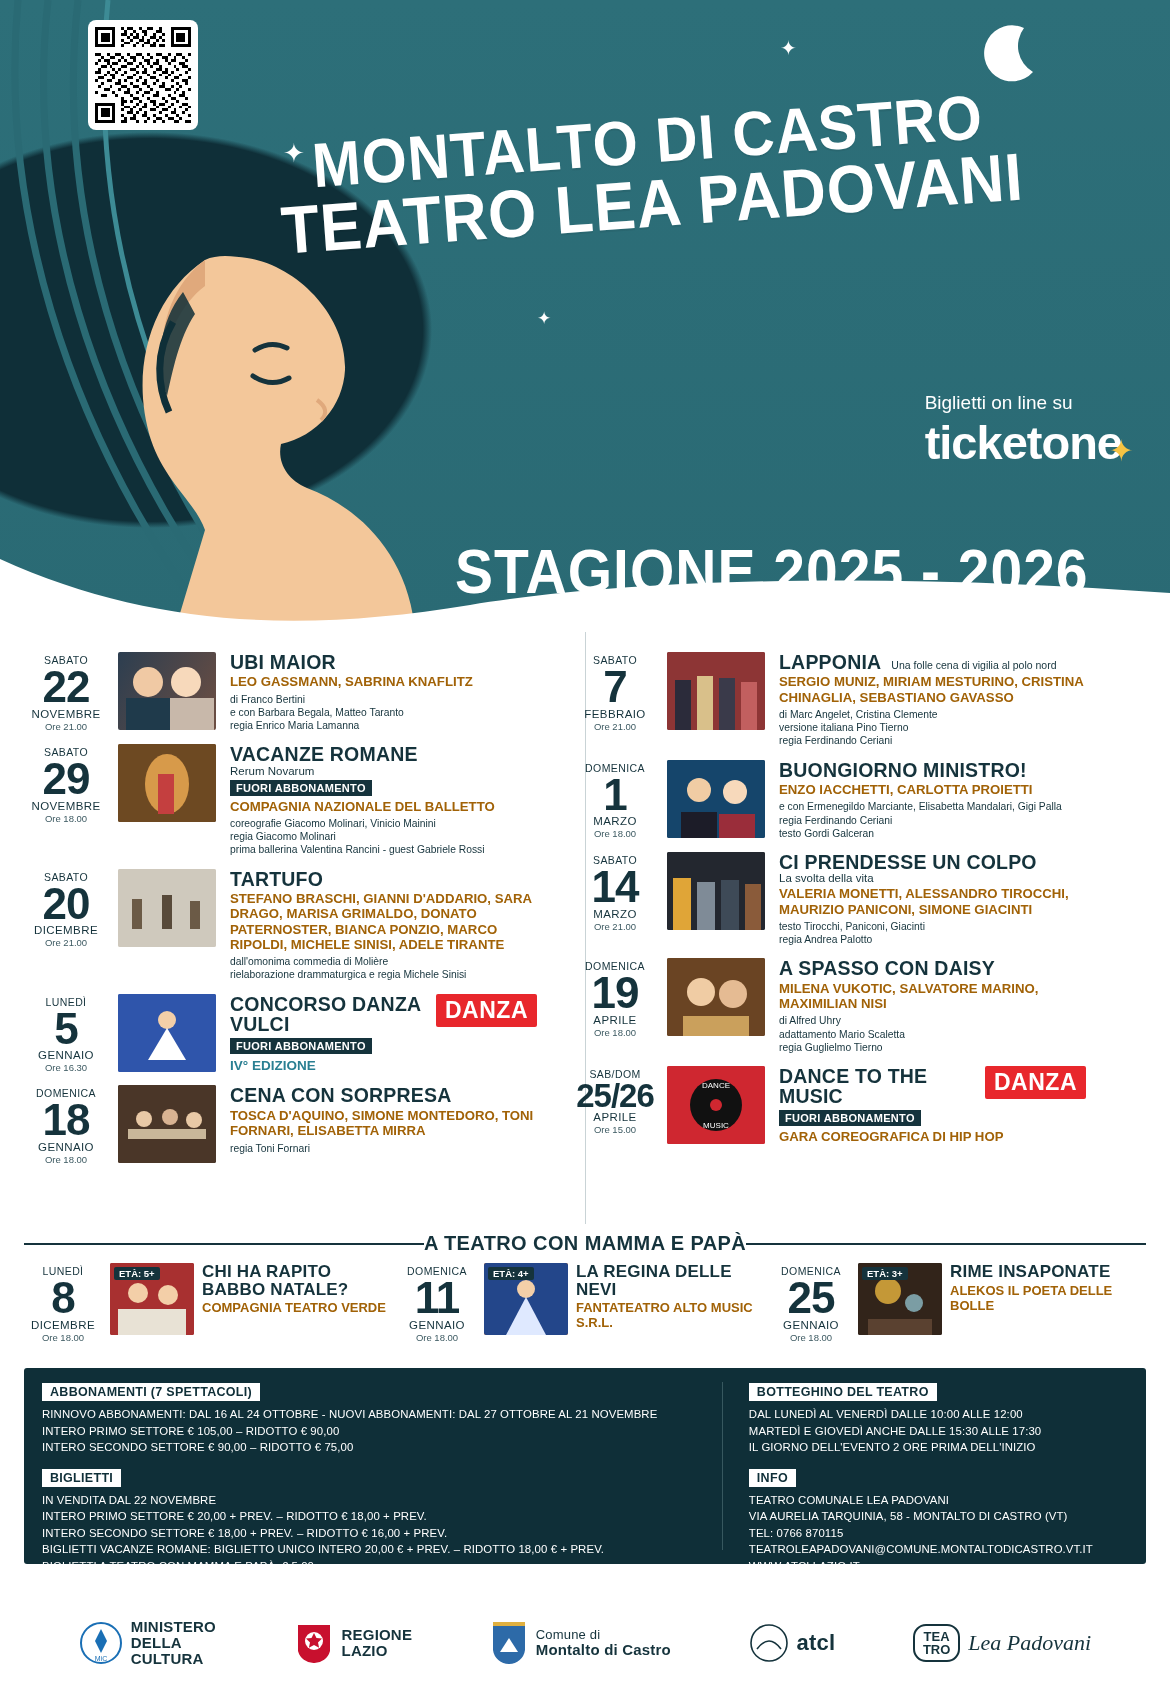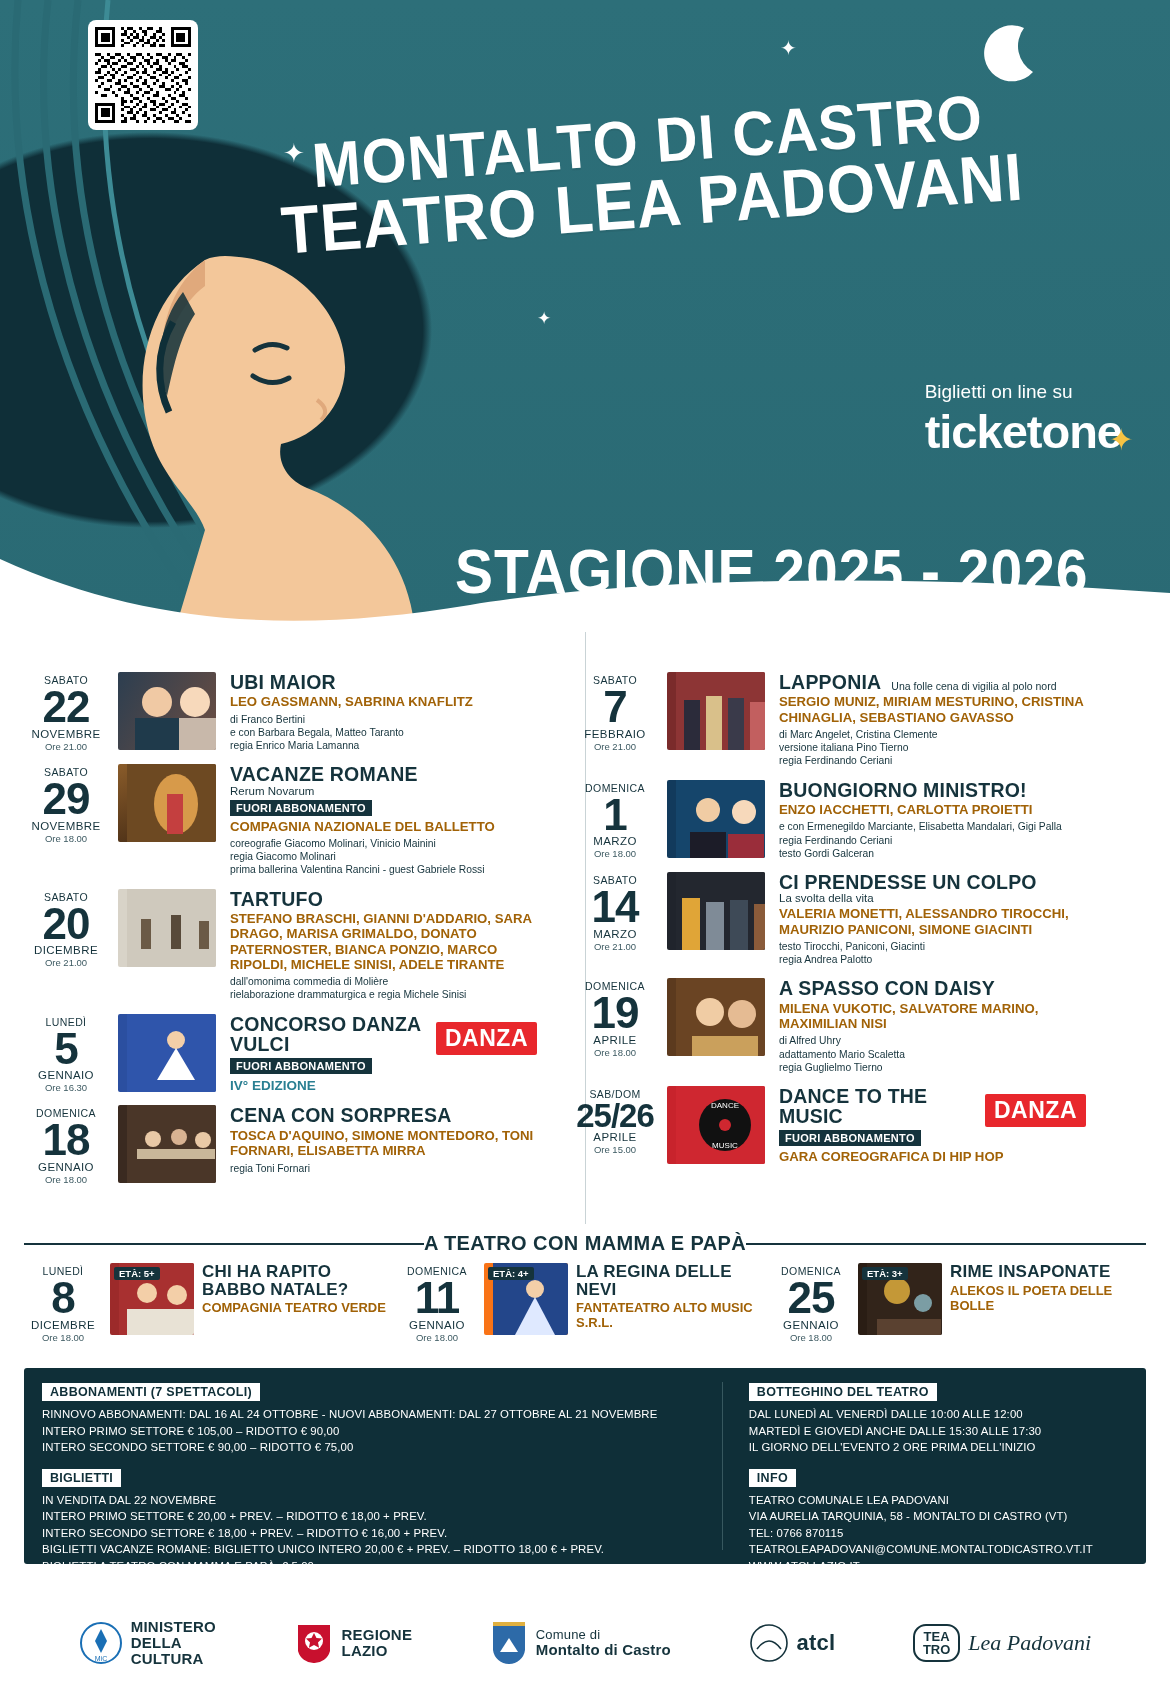--- a/index.html
+++ b/index.html
@@ -50,32 +50,32 @@
     transform:rotate(-4.2deg);
   }
   .title-line {
     font-weight:bold; color:#fff; letter-spacing:1px;
     font-size:58px; line-height:1.06;
     text-shadow:0 2px 0 rgba(0,0,0,0.06);
     transform:scaleY(1.08);
   }
   .title-line.l2 { font-size:62px; }
   .lady { position:absolute; left:55px; top:230px; width:420px; height:400px; }
-  .ticket-block { position:absolute; right:48px; top:381px; text-align:left; }
+  .ticket-block { position:absolute; right:48px; top:392px; text-align:left; }
   .ticket-top { color:#fff; font-size:19px; margin-bottom:5px; }
   .ticket-logo { color:#fff; font-size:47px; font-weight:bold; letter-spacing:-1px; line-height:1; }
   .ticket-star { color:#f6c343; font-size:30px; position:absolute; right:-12px; top:14px; }
   .season {
     position:absolute; left:455px; top:538px;
     color:#fff; font-weight:bold; font-size:57px; letter-spacing:1px;
     transform:scaleY(1.12);
   }
   
   .program {
-    position:absolute; left:0; top:658px; width:1110px;
+    position:absolute; left:0; top:638px; width:1110px;
     padding:8px 24px 0 24px;
     display:flex; gap:0;
   }
   .col { width:561px; }
   .col.left { padding-right:18px; }
   .col.right { padding-left:18px; }
   .divider-v {
     position:absolute; left:585px; top:632px; width:1px; height:592px;
     background:#c9d3d6;
   }
@@ -89,21 +89,20 @@
   }
   .date .dow { font-size:10.5px; letter-spacing:0.4px; text-transform:uppercase; }
   .date .num { font-size:44px; font-weight:bold; line-height:0.95; letter-spacing:-1px; }
   .date .num.small { font-size:33px; letter-spacing:-1px; }
   .date .mon { font-size:11.5px; letter-spacing:0.4px; text-transform:uppercase; }
   .date .time { font-size:9.5px; color:#3d5a62; margin-top:1px; }
   .thumb {
     width:98px; height:78px; flex:0 0 98px;
     border-radius:2px; overflow:hidden; position:relative;
     background:#2d3b42;
-    padding-left:9px;
   }
   .info { flex:1 1 auto; padding-left:4px; }
   .show-title {
     font-size:19.5px; font-weight:bold; letter-spacing:0.2px; line-height:1.05;
     color:#15333c;
   }
   .show-sub { font-size:11.5px; color:#15333c; margin-top:0px;}
   .cast {
     color:#a16207; font-weight:bold; font-size:13.2px; line-height:1.16; margin-top:2px;
   }
@@ -111,21 +110,21 @@
   .badge-fuori {
     display:inline-block; background:#15333c; color:#fff;
     font-size:11px; font-weight:bold; letter-spacing:0.3px;
     padding:2px 6px; margin:3px 0 1px 0;
   }
   .badge-danza {
     display:inline-block; background:#e8272c; color:#fff;
     font-weight:bold; font-size:23px; letter-spacing:0.5px;
     padding:3px 9px; border-radius:2px;
   }
-  .row-title { display:flex; align-items:flex-end; gap:10px; }
+  .row-title { display:flex; align-items:flex-start; gap:10px; }
   .edizione { color:#2a7f92; font-weight:bold; font-size:13.5px; margin-top:3px; }
   .headline-note { font-size:10.5px; font-weight:normal; }
   
   .family {
     position:absolute; left:24px; top:1232px; width:1122px;
   }
   .family-head { display:flex; align-items:center; }
   .family-head .line { flex:1 1 auto; height:2px; background:#15333c; }
   .family-head .txt { font-size:20px; font-weight:bold; letter-spacing:0.4px; }
   .family-row { display:flex; margin-top:8px; }

